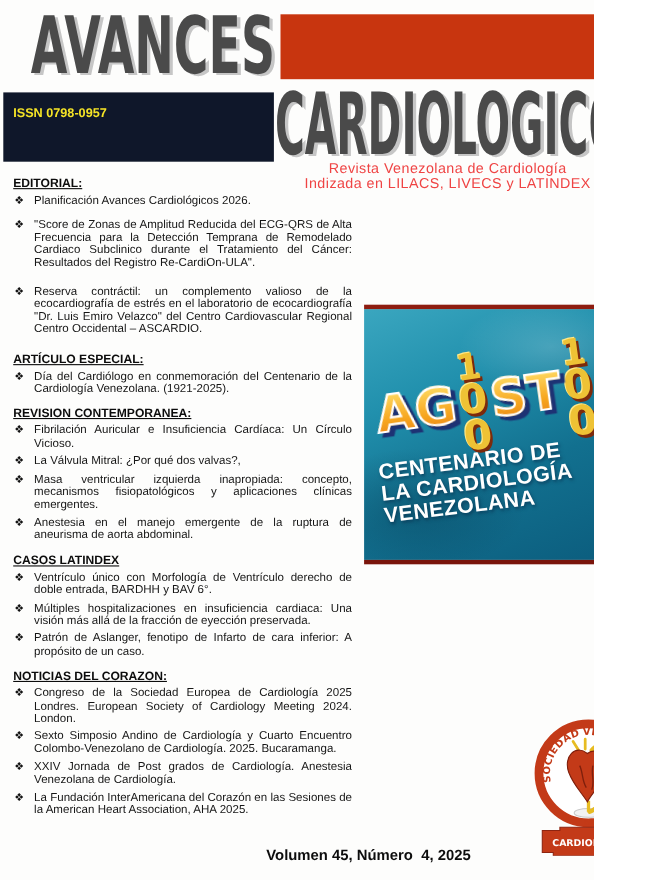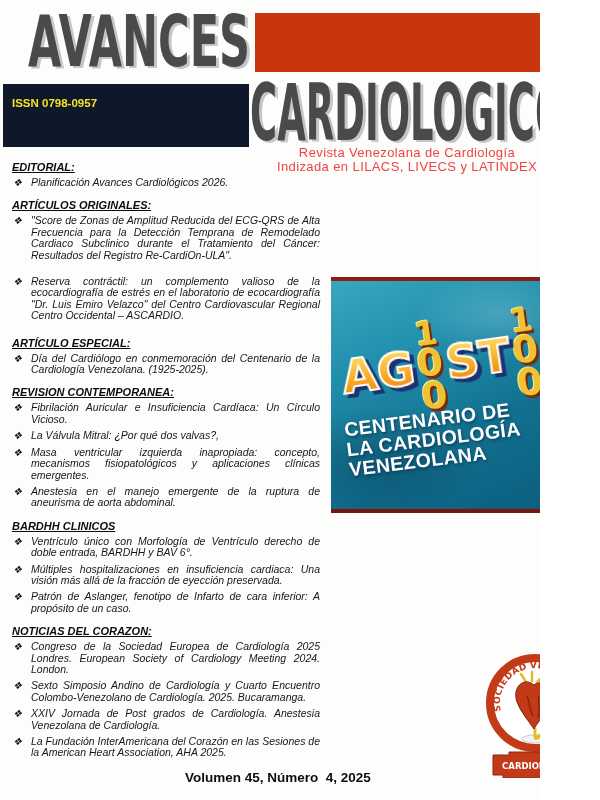--- a/index.html
+++ b/index.html
@@ -10,21 +10,21 @@
   .red-block{position:absolute;left:255px;top:13px;width:342px;height:59px;background:#c8350f;}
   .avances-svg{position:absolute;left:26px;top:10px;}
   .cardio-svg{position:absolute;left:248px;top:80px;}
   .issn-banner{position:absolute;left:3px;top:84px;width:246px;height:63px;background:#0f172a;
                color:#f5e426;font-weight:bold;font-size:11.5px;line-height:14px;
                padding:12px 0 0 9px;box-sizing:border-box;}
   .subtitle{position:absolute;left:232px;top:146px;width:350px;text-align:center;
             color:#ef4444;font-size:13px;line-height:14px;letter-spacing:.4px;}
 
   
-  .toc{position:absolute;left:12px;top:161px;width:308px;color:#161616;font-style:italic;}
+  .toc{position:absolute;left:12px;top:161px;width:308px;color:#161616;}
   .sec{margin-bottom:11px;}
   .sec-h{font-weight:bold;font-size:11px;text-decoration:underline;margin-bottom:4px;color:#0c0c0c;}
   .sec ul{margin:0;padding:0;list-style:none;}
   .sec li{position:relative;padding-left:19px;margin-bottom:5px;font-size:10.5px;
           line-height:11.4px;text-align:justify;}
   .sec:nth-child(2) li{margin-bottom:15px;}
   .blt{position:absolute;left:1px;top:0;font-size:10px;color:#111;}
 
   
   .poster{position:absolute;left:331px;top:277px;width:243px;height:236px;overflow:hidden;
@@ -48,21 +48,21 @@
          text-shadow:2px 3px 0 #7d2a0c,-1px -1px 0 #ffe887;}
   .digit.one{font-size:33px;}
   .digit.zero{font-size:37px;}
   .caption{position:absolute;left:15px;top:126px;width:205px;transform:rotate(-7deg);
            color:#fff;font-weight:bold;font-size:19.5px;line-height:20px;letter-spacing:.4px;
            text-shadow:1px 2px 3px rgba(8,40,70,.6);}
   .caption span{display:block;white-space:nowrap;}
 
   
   .seal{position:absolute;left:483px;top:652px;}
-  .volume{position:absolute;left:185px;top:770px;width:300px;
+  .volume{position:absolute;left:185px;top:770px;width:300px;text-align:center;
           font-weight:bold;font-size:13.5px;color:#0d0d0d;white-space:pre;}
 </style>
 </head>
 <body>
 
 <div class="page">
 
   <div class="red-block"></div>
 
   <svg class="avances-svg" width="230" height="64" viewBox="0 0 230 64">
@@ -85,43 +85,42 @@
   </div>
 
   <div id="toc" class="toc">
       <div class="sec">
         <div class="sec-h">EDITORIAL:</div>
         <ul>
           <li><span class="blt">❖</span><span>Planificación Avances Cardiológicos 2026.</span></li>
         </ul>
       </div>
       <div class="sec">
-        <div class="sec-h">ARTÍCULOS ORIGINALES:</div>
         <ul>
           <li><span class="blt">❖</span><span>"Score de Zonas de Amplitud Reducida del ECG-QRS de Alta Frecuencia para la Detección Temprana de Remodelado Cardiaco Subclinico durante el Tratamiento del Cáncer: Resultados del Registro Re-CardiOn-ULA".</span></li>
           <li><span class="blt">❖</span><span>Reserva contráctil: un complemento valioso de la ecocardiografía de estrés en el laboratorio de ecocardiografía "Dr. Luis Emiro Velazco" del Centro Cardiovascular Regional Centro Occidental – ASCARDIO.</span></li>
         </ul>
       </div>
       <div class="sec">
         <div class="sec-h">ARTÍCULO ESPECIAL:</div>
         <ul>
-          <li><span class="blt">❖</span><span>Día del Cardiólogo en conmemoración del Centenario de la Cardiología Venezolana.   (1925-2025).</span></li>
+          <li><span class="blt">❖</span><span>Día del Cardiólogo en conmemoración del Centenario de la Cardiología Venezolana.   (1921-2025).</span></li>
         </ul>
       </div>
       <div class="sec">
         <div class="sec-h">REVISION CONTEMPORANEA:</div>
         <ul>
           <li><span class="blt">❖</span><span>Fibrilación Auricular e Insuficiencia Cardíaca: Un Círculo Vicioso.</span></li>
           <li><span class="blt">❖</span><span>La Válvula Mitral: ¿Por qué dos valvas?,</span></li>
           <li><span class="blt">❖</span><span>Masa ventricular izquierda inapropiada: concepto, mecanismos fisiopatológicos y aplicaciones clínicas emergentes.</span></li>
           <li><span class="blt">❖</span><span>Anestesia en el manejo emergente de la ruptura de aneurisma de aorta abdominal.</span></li>
         </ul>
       </div>
       <div class="sec">
-        <div class="sec-h">BARDHH CLINICOS</div>
+        <div class="sec-h">CASOS LATINDEX</div>
         <ul>
           <li><span class="blt">❖</span><span>Ventrículo único con Morfología de Ventrículo derecho de doble entrada, BARDHH y BAV 6°.</span></li>
           <li><span class="blt">❖</span><span>Múltiples hospitalizaciones en insuficiencia cardiaca: Una visión más allá de la fracción de eyección preservada.</span></li>
           <li><span class="blt">❖</span><span>Patrón de Aslanger, fenotipo de Infarto de cara inferior: A propósito de un caso.</span></li>
         </ul>
       </div>
       <div class="sec">
         <div class="sec-h">NOTICIAS DEL CORAZON:</div>
         <ul>
           <li><span class="blt">❖</span><span>Congreso de la Sociedad Europea de Cardiología 2025 Londres. European Society of Cardiology Meeting 2024. London.</span></li>

